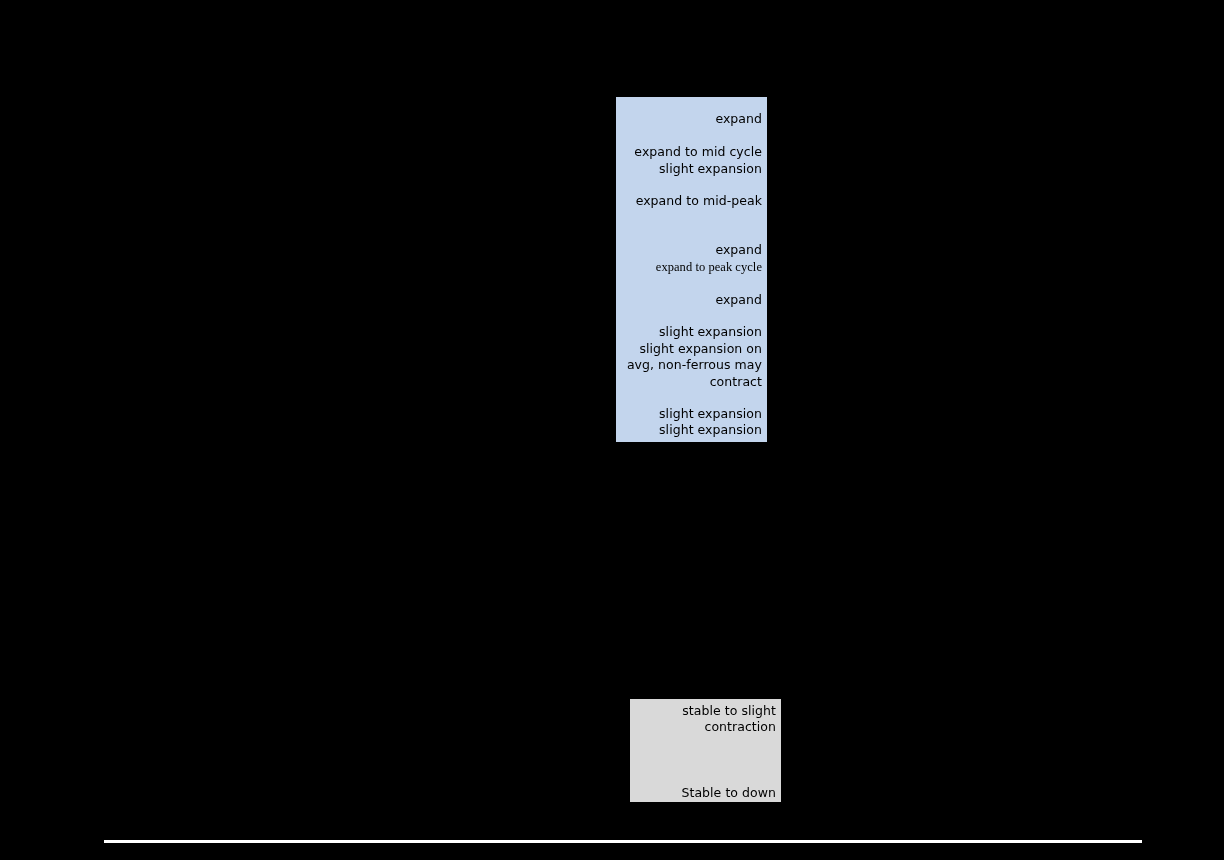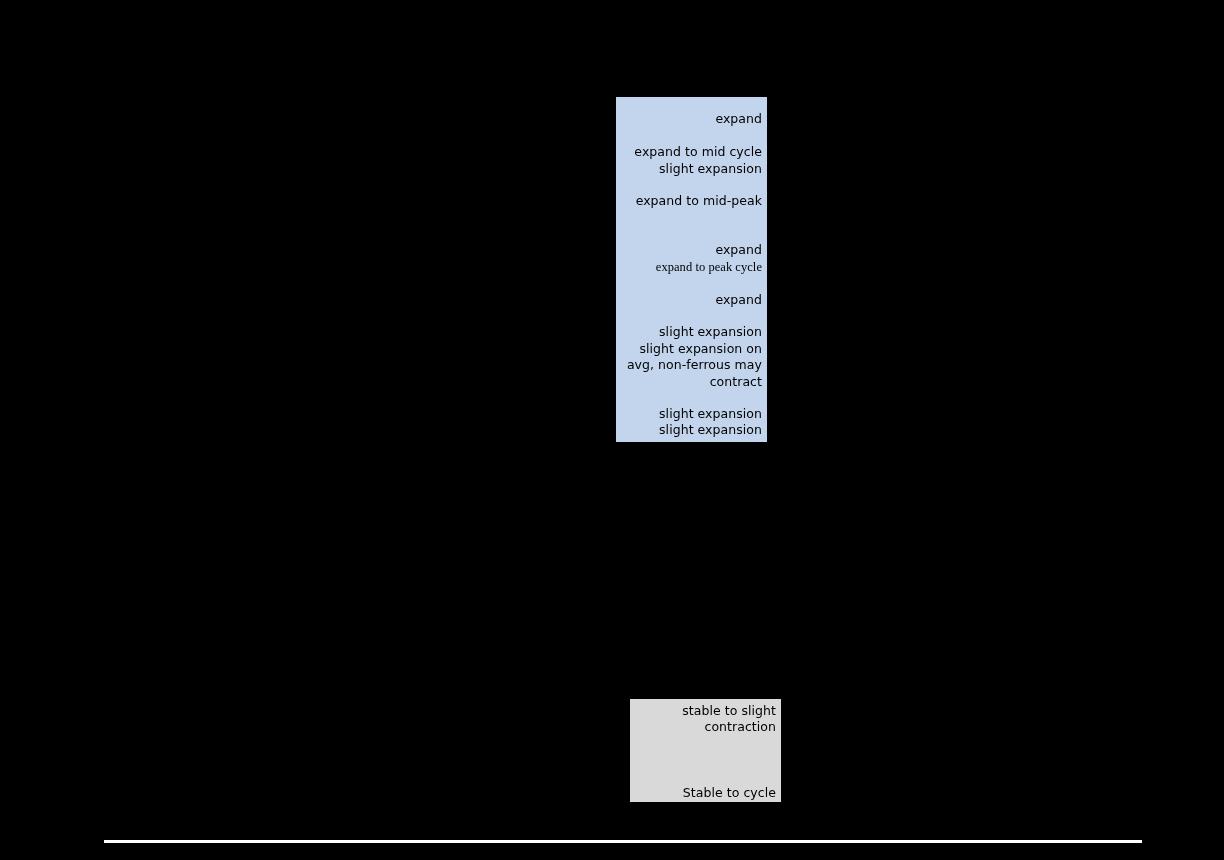--- a/index.html
+++ b/index.html
@@ -86,18 +86,18 @@
       <div class="row" style="top: 162px; font-family: Liberation Serif, serif;">expand to peak cycle</div>
       <div class="row" style="top: 195px;">expand</div>
       <div class="row" style="top: 227px;">slight expansion</div>
       <div class="row" style="top: 244px;">slight expansion on avg, non-ferrous may contract</div>
       <div class="row" style="top: 309px;">slight expansion</div>
       <div class="row" style="top: 325px;">slight expansion</div>
     </div>
 
   <div class="panel panel-gray" id="panel-1" style="background: rgb(217, 217, 217); color: rgb(0, 0, 0);">
       <div class="row" style="top: 4px;">stable to slight contraction</div>
-      <div class="row" style="top: 86px;">Stable to cycle</div>
+      <div class="row" style="top: 86px;">Stable to down</div>
     </div>
 
   <div class="hrule"></div>
 
 </div>
 
 </body></html>

